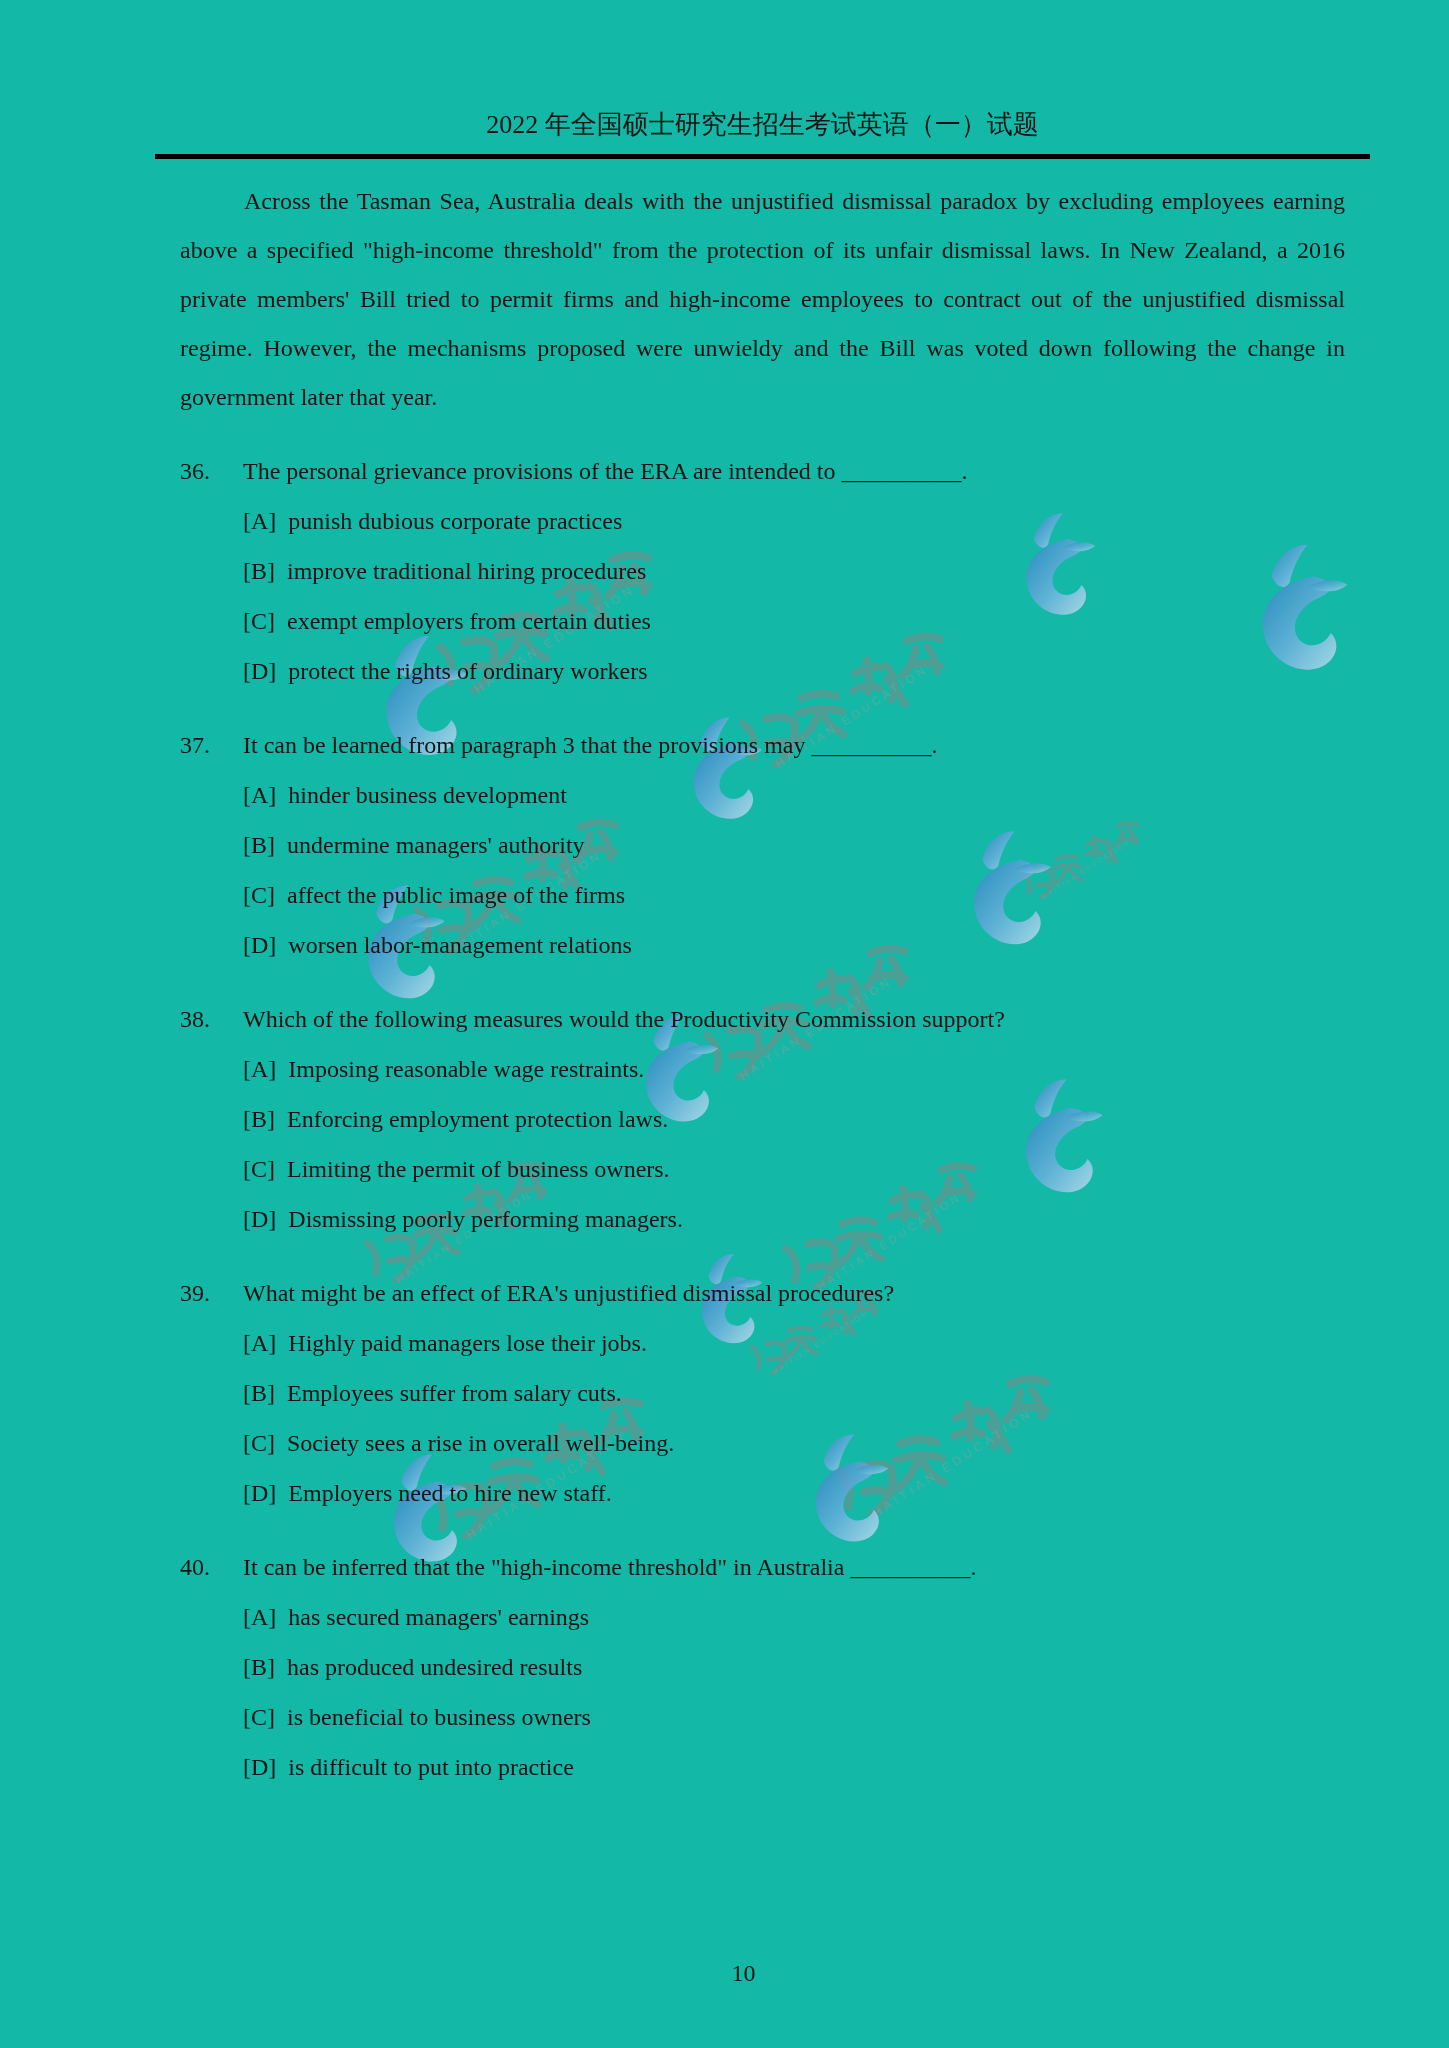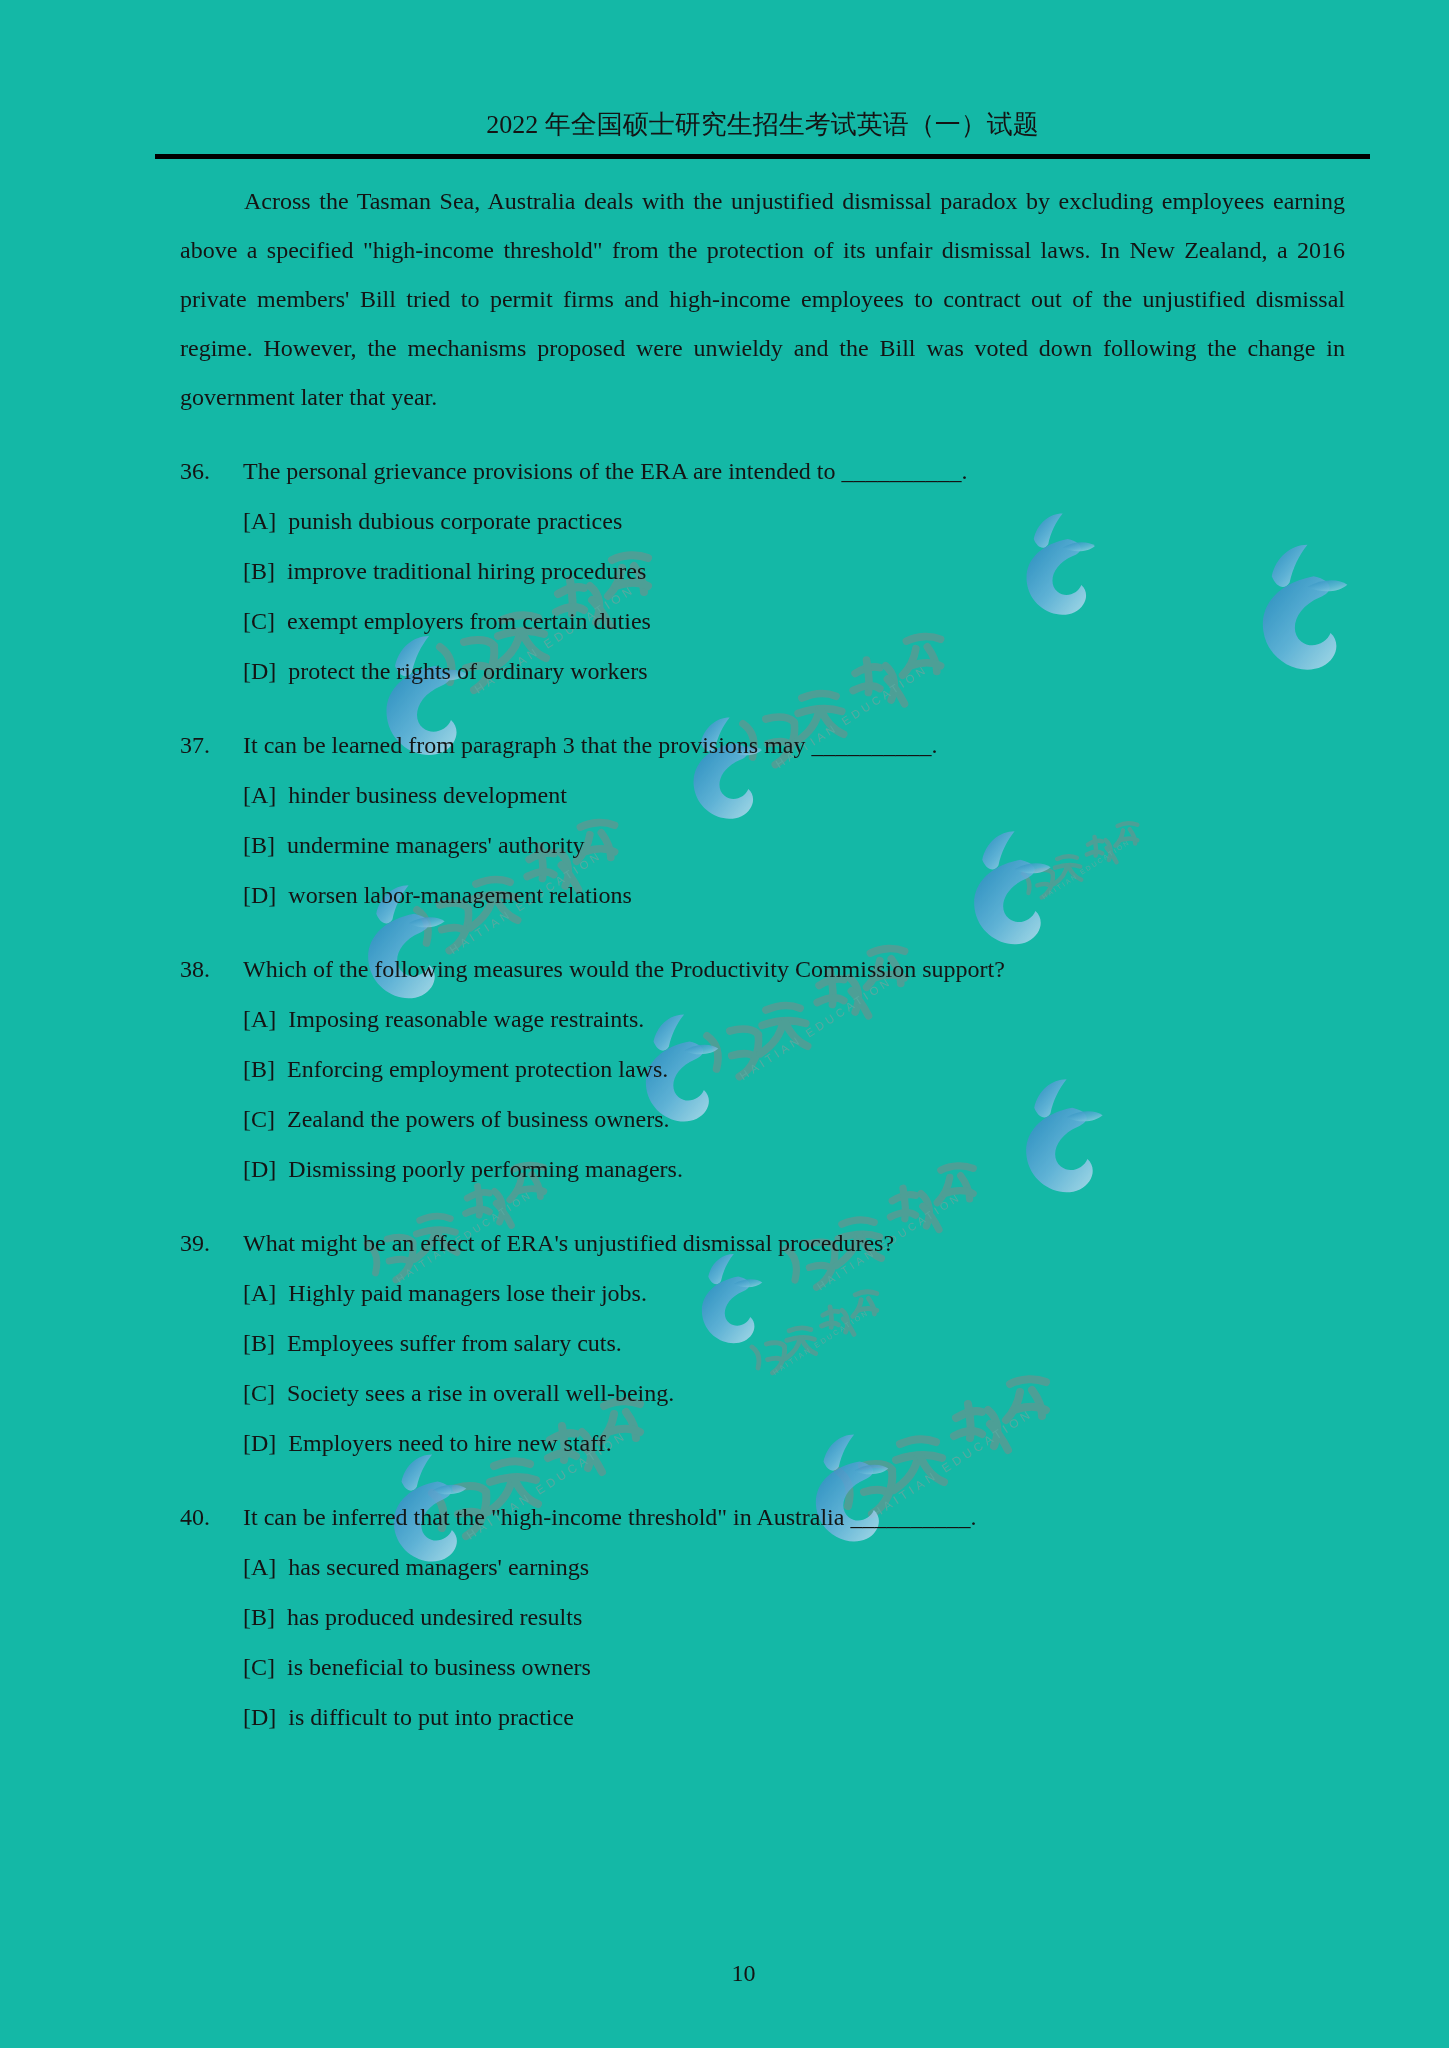--- a/index.html
+++ b/index.html
@@ -171,31 +171,32 @@
       <div class="option"><span class="opt-label">[D]</span><span class="opt-text">protect the rights of ordinary workers</span></div>
     </div>
 
     <div class="question">
       <div class="q-line">
         <span class="q-num">37.</span>
         <span class="q-text">It can be learned from paragraph 3 that the provisions may __________.</span>
       </div>
       <div class="option"><span class="opt-label">[A]</span><span class="opt-text">hinder business development</span></div>
       <div class="option"><span class="opt-label">[B]</span><span class="opt-text">undermine managers' authority</span></div>
+      <div class="option"><span class="opt-label">[C]</span><span class="opt-text">affect the public image of the firms</span></div>
       <div class="option"><span class="opt-label">[D]</span><span class="opt-text">worsen labor-management relations</span></div>
     </div>
 
     <div class="question">
       <div class="q-line">
         <span class="q-num">38.</span>
         <span class="q-text">Which of the following measures would the Productivity Commission support?</span>
       </div>
       <div class="option"><span class="opt-label">[A]</span><span class="opt-text">Imposing reasonable wage restraints.</span></div>
       <div class="option"><span class="opt-label">[B]</span><span class="opt-text">Enforcing employment protection laws.</span></div>
-      <div class="option"><span class="opt-label">[C]</span><span class="opt-text">Zealand the powers of business owners.</span></div>
+      <div class="option"><span class="opt-label">[C]</span><span class="opt-text">Limiting the permit of business owners.</span></div>
       <div class="option"><span class="opt-label">[D]</span><span class="opt-text">Dismissing poorly performing managers.</span></div>
     </div>
 
     <div class="question">
       <div class="q-line">
         <span class="q-num">39.</span>
         <span class="q-text">What might be an effect of ERA's unjustified dismissal procedures?</span>
       </div>
       <div class="option"><span class="opt-label">[A]</span><span class="opt-text">Highly paid managers lose their jobs.</span></div>
       <div class="option"><span class="opt-label">[B]</span><span class="opt-text">Employees suffer from salary cuts.</span></div>

